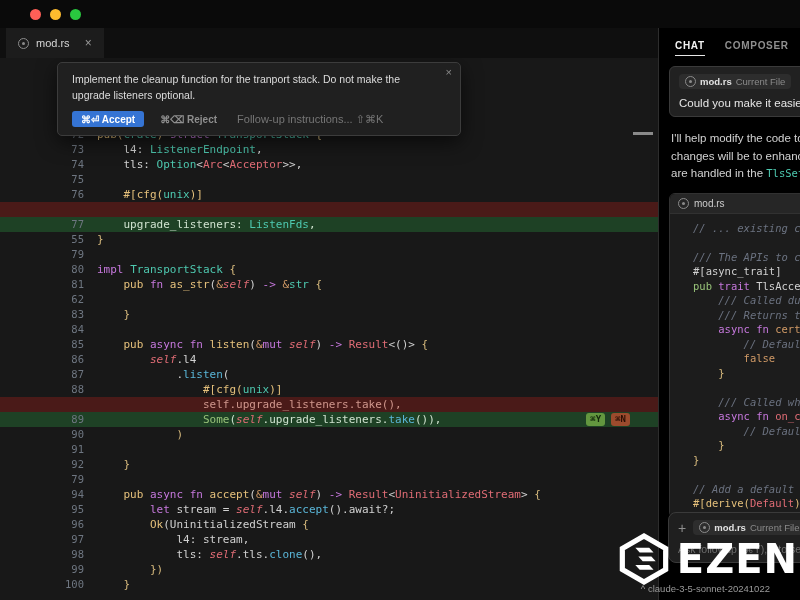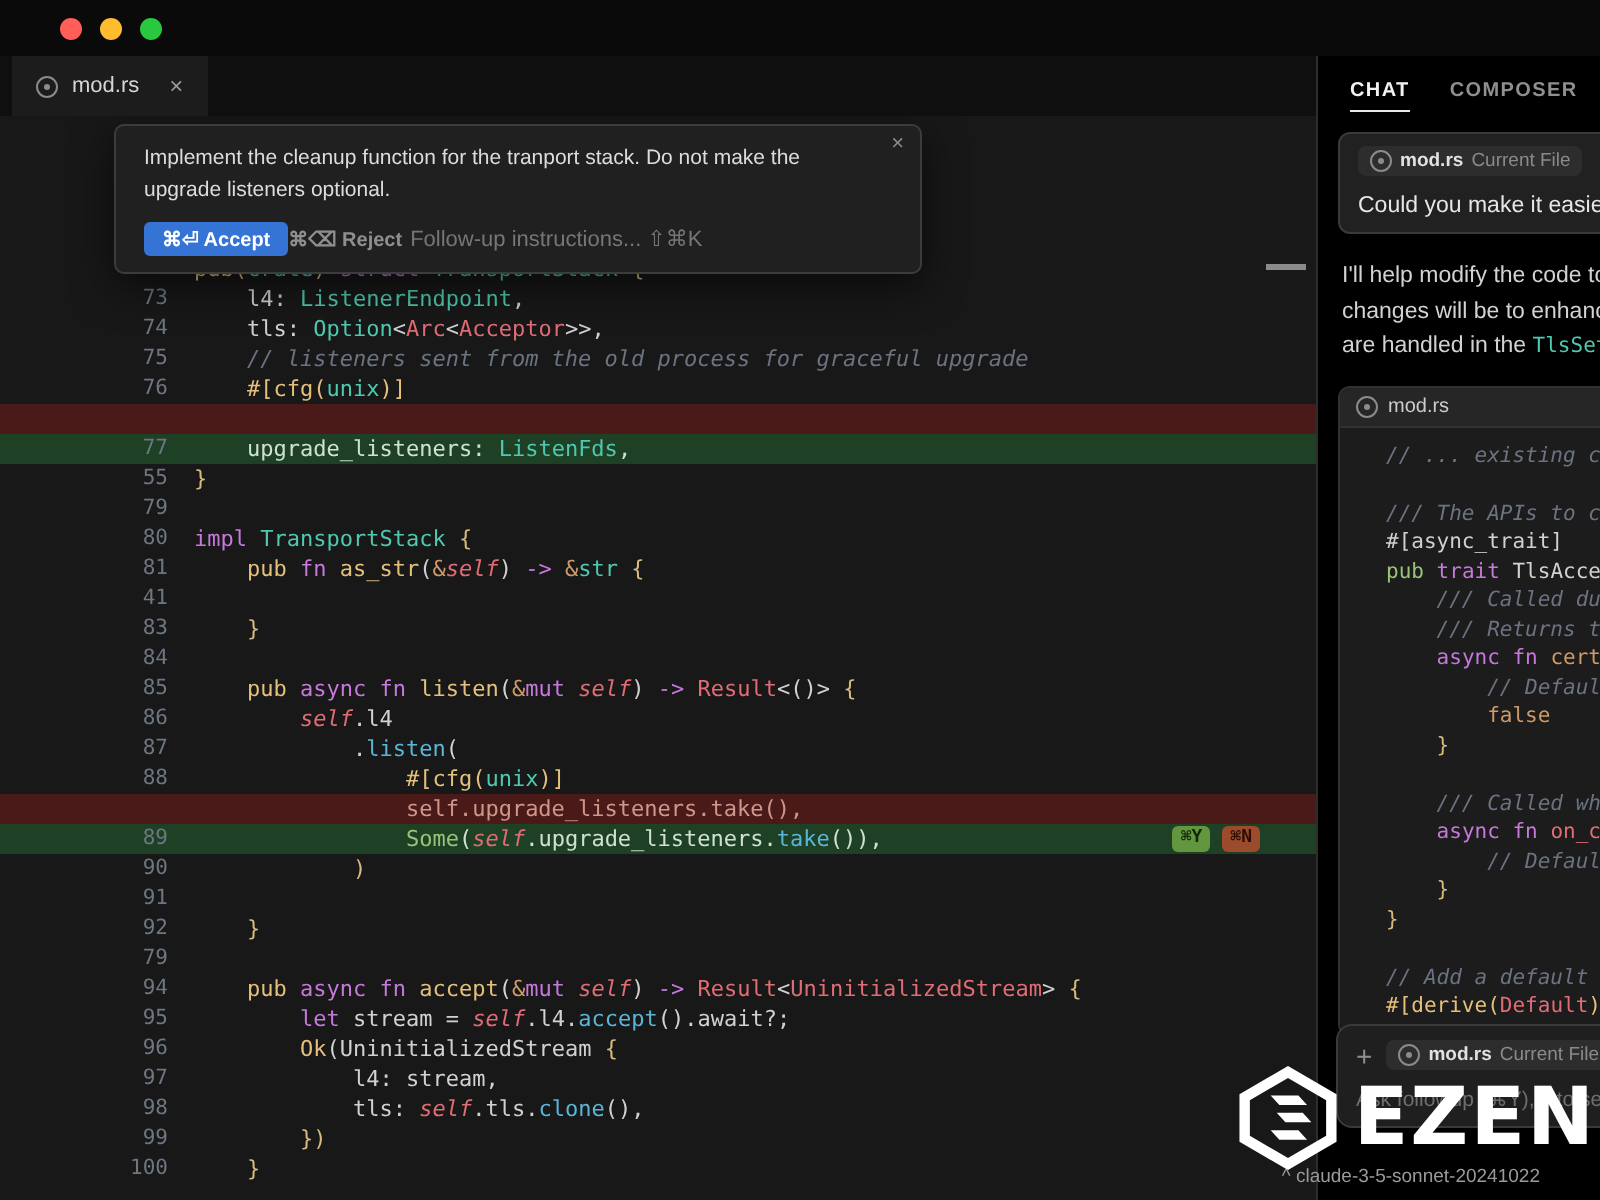--- a/index.html
+++ b/index.html
@@ -46,21 +46,21 @@
   .badge.accept { background:#63973f; color:#11270a; }
   .badge.reject { background:#9c4b2d; color:#2b0e05; }
   .scroll-dash { position:absolute; top:74px; right:5px; width:20px; height:3px; background:#8a8a8a; }
 
   
   .inline-dialog { position:absolute; top:4px; left:57px; width:404px; background:#202020;
     border:1px solid #3c3c3c; border-radius:5px; padding:9px 14px 8px;
     box-shadow:0 6px 20px rgba(0,0,0,.6); z-index:6; font-family:"Liberation Sans",sans-serif; }
   .dialog-close { position:absolute; top:3px; right:8px; color:#8a8a8a; font-size:11px; }
   .dialog-text { font-size:10.5px; color:#dcdcdc; line-height:15.5px; padding-right:8px; margin-bottom:8px; }
-  .dialog-actions { display:flex; align-items:center; }
+  .dialog-actions { display:flex; align-items:center; gap:16px; }
   .accept-btn { background:#3574d4; color:#fff; font-size:10px; font-weight:700; padding:2.5px 9px; border-radius:3px; }
   .reject-btn { color:#8f8f8f; font-size:10px; font-weight:700; }
   .followup-input { color:#767676; font-size:11px; margin-left:4px; }
 
   
   .sidepanel { flex:1; background:#000000; border-left:1px solid #2d2d2d; position:relative; overflow:hidden; }
   .panel-tabs { display:flex; gap:20px; padding:12px 0 7px 16px; }
   .ptab { font-size:10px; font-weight:700; letter-spacing:.7px; color:#8f8f8f; padding-bottom:4px; }
   .ptab.active { color:#f2f2f2; border-bottom:1.5px solid #e8e8e8; }
   .user-card { margin:3px 0 0 10px; width:230px; background:#212121; border:1px solid #3a3a3a;
@@ -112,29 +112,29 @@
           <span class="tab-label">mod.rs</span>
           <span class="tab-close">×</span>
         </div>
       </div>
 
       <div class="editor">
         <div class="code-lines" id="editor-lines">
             <div class="row n"><span class="gutter">72</span><span class="codetext"><span class="seg g">pub(</span><span class="seg t">crate</span><span class="seg g">)</span><span class="seg p"> </span><span class="seg k">struct</span><span class="seg p"> </span><span class="seg t">TransportStack</span><span class="seg p"> </span><span class="seg y">{</span></span></div>
             <div class="row n"><span class="gutter">73</span><span class="codetext"><span class="seg p">    l4: </span><span class="seg t">ListenerEndpoint</span><span class="seg p">,</span></span></div>
             <div class="row n"><span class="gutter">74</span><span class="codetext"><span class="seg p">    tls: </span><span class="seg t">Option</span><span class="seg p">&lt;</span><span class="seg r">Arc</span><span class="seg p">&lt;</span><span class="seg r">Acceptor</span><span class="seg p">&gt;&gt;,</span></span></div>
-            <div class="row n"><span class="gutter">75</span><span class="codetext"><span class="seg c">    // listeners sent from the old process for graceful upgrade</span></span></div>
+            <div class="row n"><span class="gutter">75</span></div>
             <div class="row n"><span class="gutter">76</span><span class="codetext"><span class="seg g">    #[cfg(</span><span class="seg t">unix</span><span class="seg g">)]</span></span></div>
             <div class="row d"><span class="gutter"></span></div>
             <div class="row a"><span class="gutter">77</span><span class="codetext"><span class="seg p">    upgrade_listeners: </span><span class="seg t">ListenFds</span><span class="seg p">,</span></span></div>
             <div class="row n"><span class="gutter">55</span><span class="codetext"><span class="seg y">}</span></span></div>
             <div class="row n"><span class="gutter">79</span><span class="codetext"></span></div>
             <div class="row n"><span class="gutter">80</span><span class="codetext"><span class="seg k">impl</span><span class="seg p"> </span><span class="seg t">TransportStack</span><span class="seg p"> </span><span class="seg y">{</span></span></div>
             <div class="row n"><span class="gutter">81</span><span class="codetext"><span class="seg g">    pub</span><span class="seg p"> </span><span class="seg k">fn</span><span class="seg p"> </span><span class="seg g">as_str</span><span class="seg p">(</span><span class="seg n">&amp;</span><span class="seg sf">self</span><span class="seg p">) </span><span class="seg k">-&gt;</span><span class="seg p"> </span><span class="seg n">&amp;</span><span class="seg t">str</span><span class="seg p"> </span><span class="seg y">{</span></span></div>
-            <div class="row n"><span class="gutter">41</span></div>
+            <div class="row n"><span class="gutter">62</span></div>
             <div class="row n"><span class="gutter">83</span><span class="codetext"><span class="seg y">    }</span></span></div>
             <div class="row n"><span class="gutter">84</span><span class="codetext"></span></div>
             <div class="row n"><span class="gutter">85</span><span class="codetext"><span class="seg g">    pub</span><span class="seg p"> </span><span class="seg k">async</span><span class="seg p"> </span><span class="seg k">fn</span><span class="seg p"> </span><span class="seg g">listen</span><span class="seg p">(</span><span class="seg n">&amp;</span><span class="seg k">mut</span><span class="seg p"> </span><span class="seg sf">self</span><span class="seg p">) </span><span class="seg k">-&gt;</span><span class="seg p"> </span><span class="seg r">Result</span><span class="seg p">&lt;()&gt; </span><span class="seg y">{</span></span></div>
             <div class="row n"><span class="gutter">86</span><span class="codetext"><span class="seg p">        </span><span class="seg sf">self</span><span class="seg p">.l4</span></span></div>
             <div class="row n"><span class="gutter">87</span><span class="codetext"><span class="seg p">            .</span><span class="seg m">listen</span><span class="seg p">(</span></span></div>
             <div class="row n"><span class="gutter">88</span><span class="codetext"><span class="seg g">                #[cfg(</span><span class="seg t">unix</span><span class="seg g">)]</span></span></div>
             <div class="row d"><span class="gutter"></span><span class="codetext"><span class="seg p">                self.upgrade_listeners.take(),</span></span></div>
             <div class="row a"><span class="gutter">89</span><span class="codetext"><span class="seg s">                Some</span><span class="seg p">(</span><span class="seg sf">self</span><span class="seg p">.upgrade_listeners.</span><span class="seg m">take</span><span class="seg p">()),</span></span><span class="badges"><span class="badge accept">⌘Y</span><span class="badge reject">⌘N</span></span></div>
             <div class="row n"><span class="gutter">90</span><span class="codetext"><span class="seg y">            )</span></span></div>
             <div class="row n"><span class="gutter">91</span></div>

